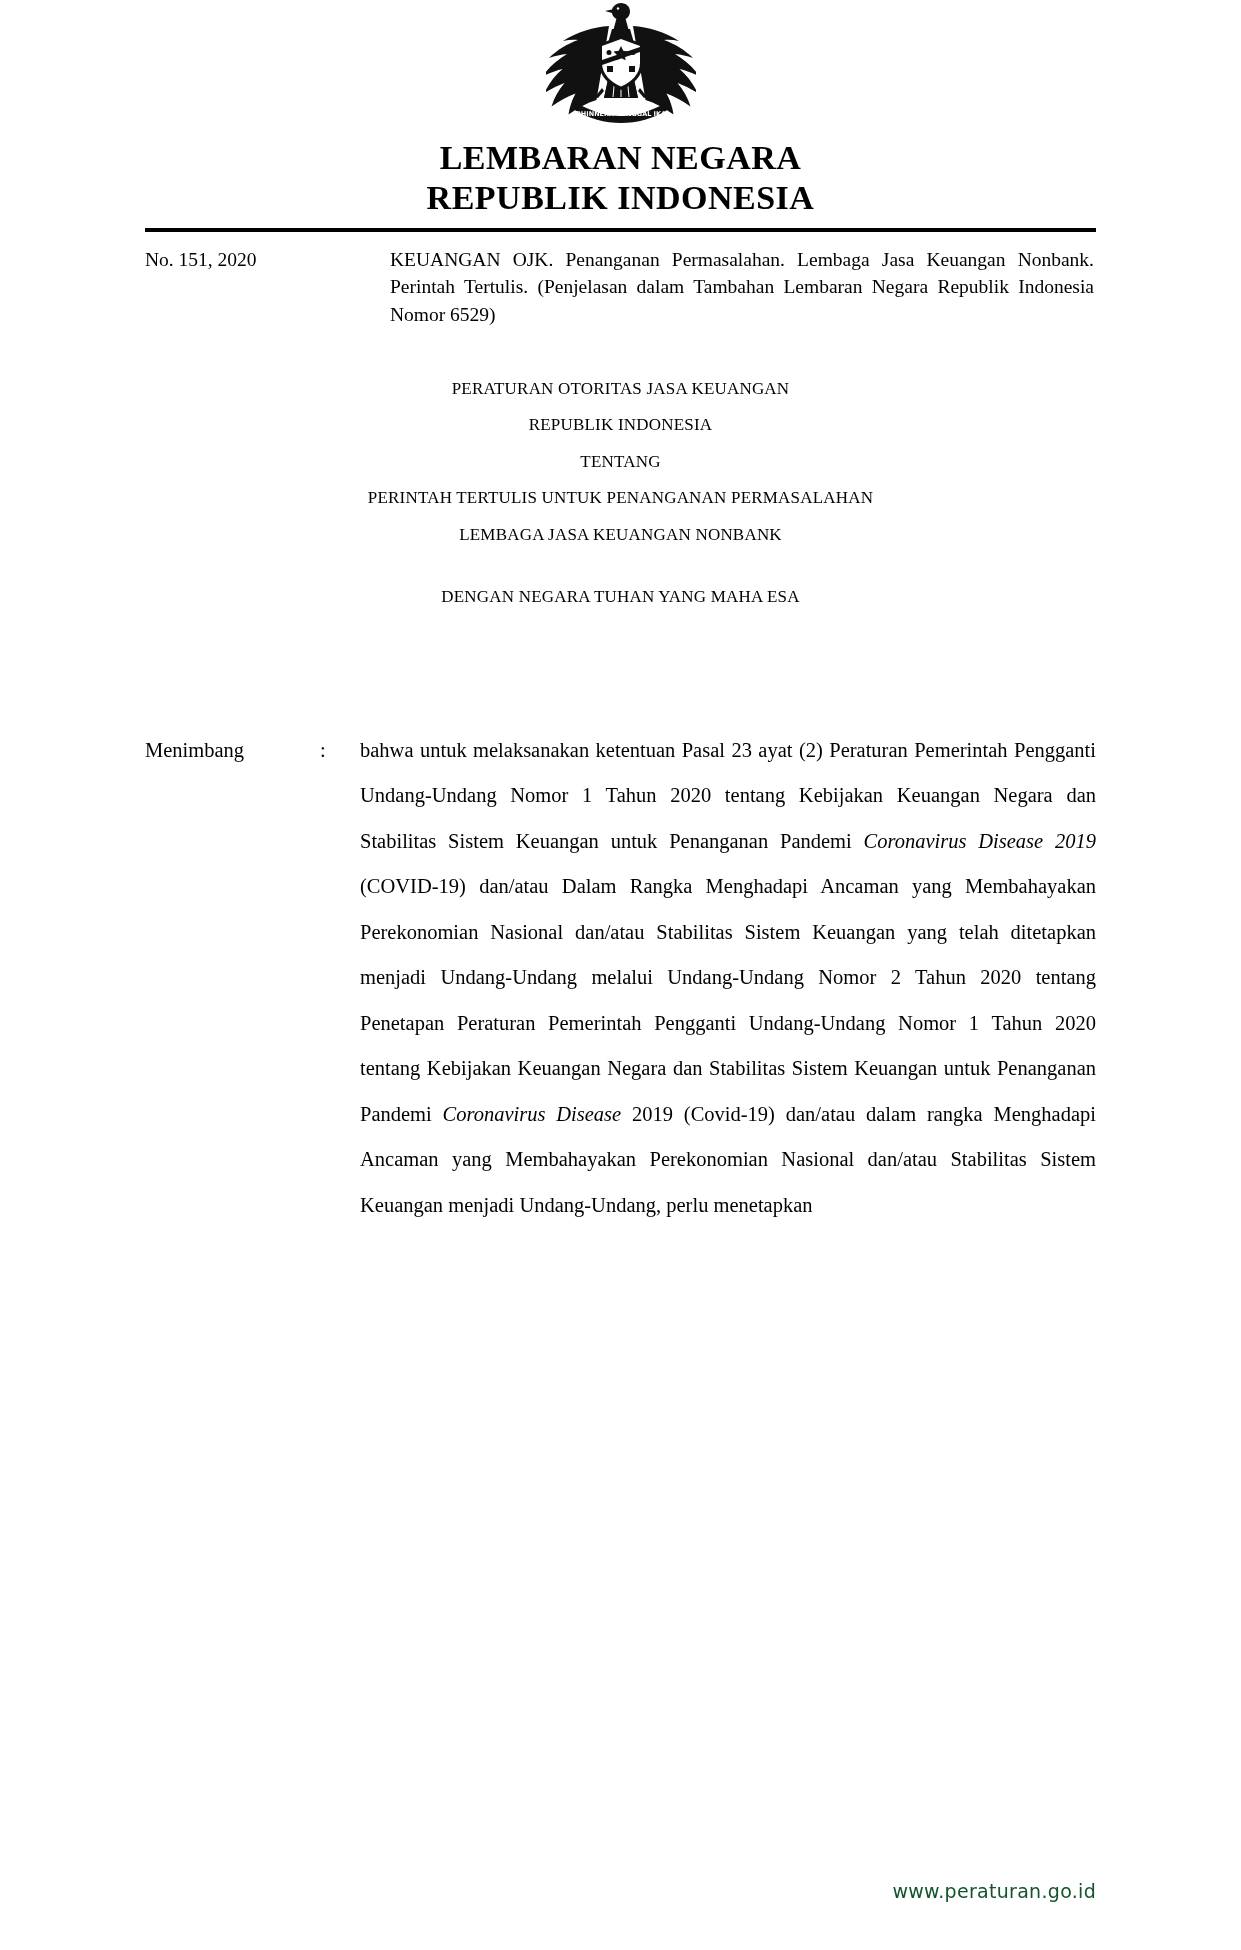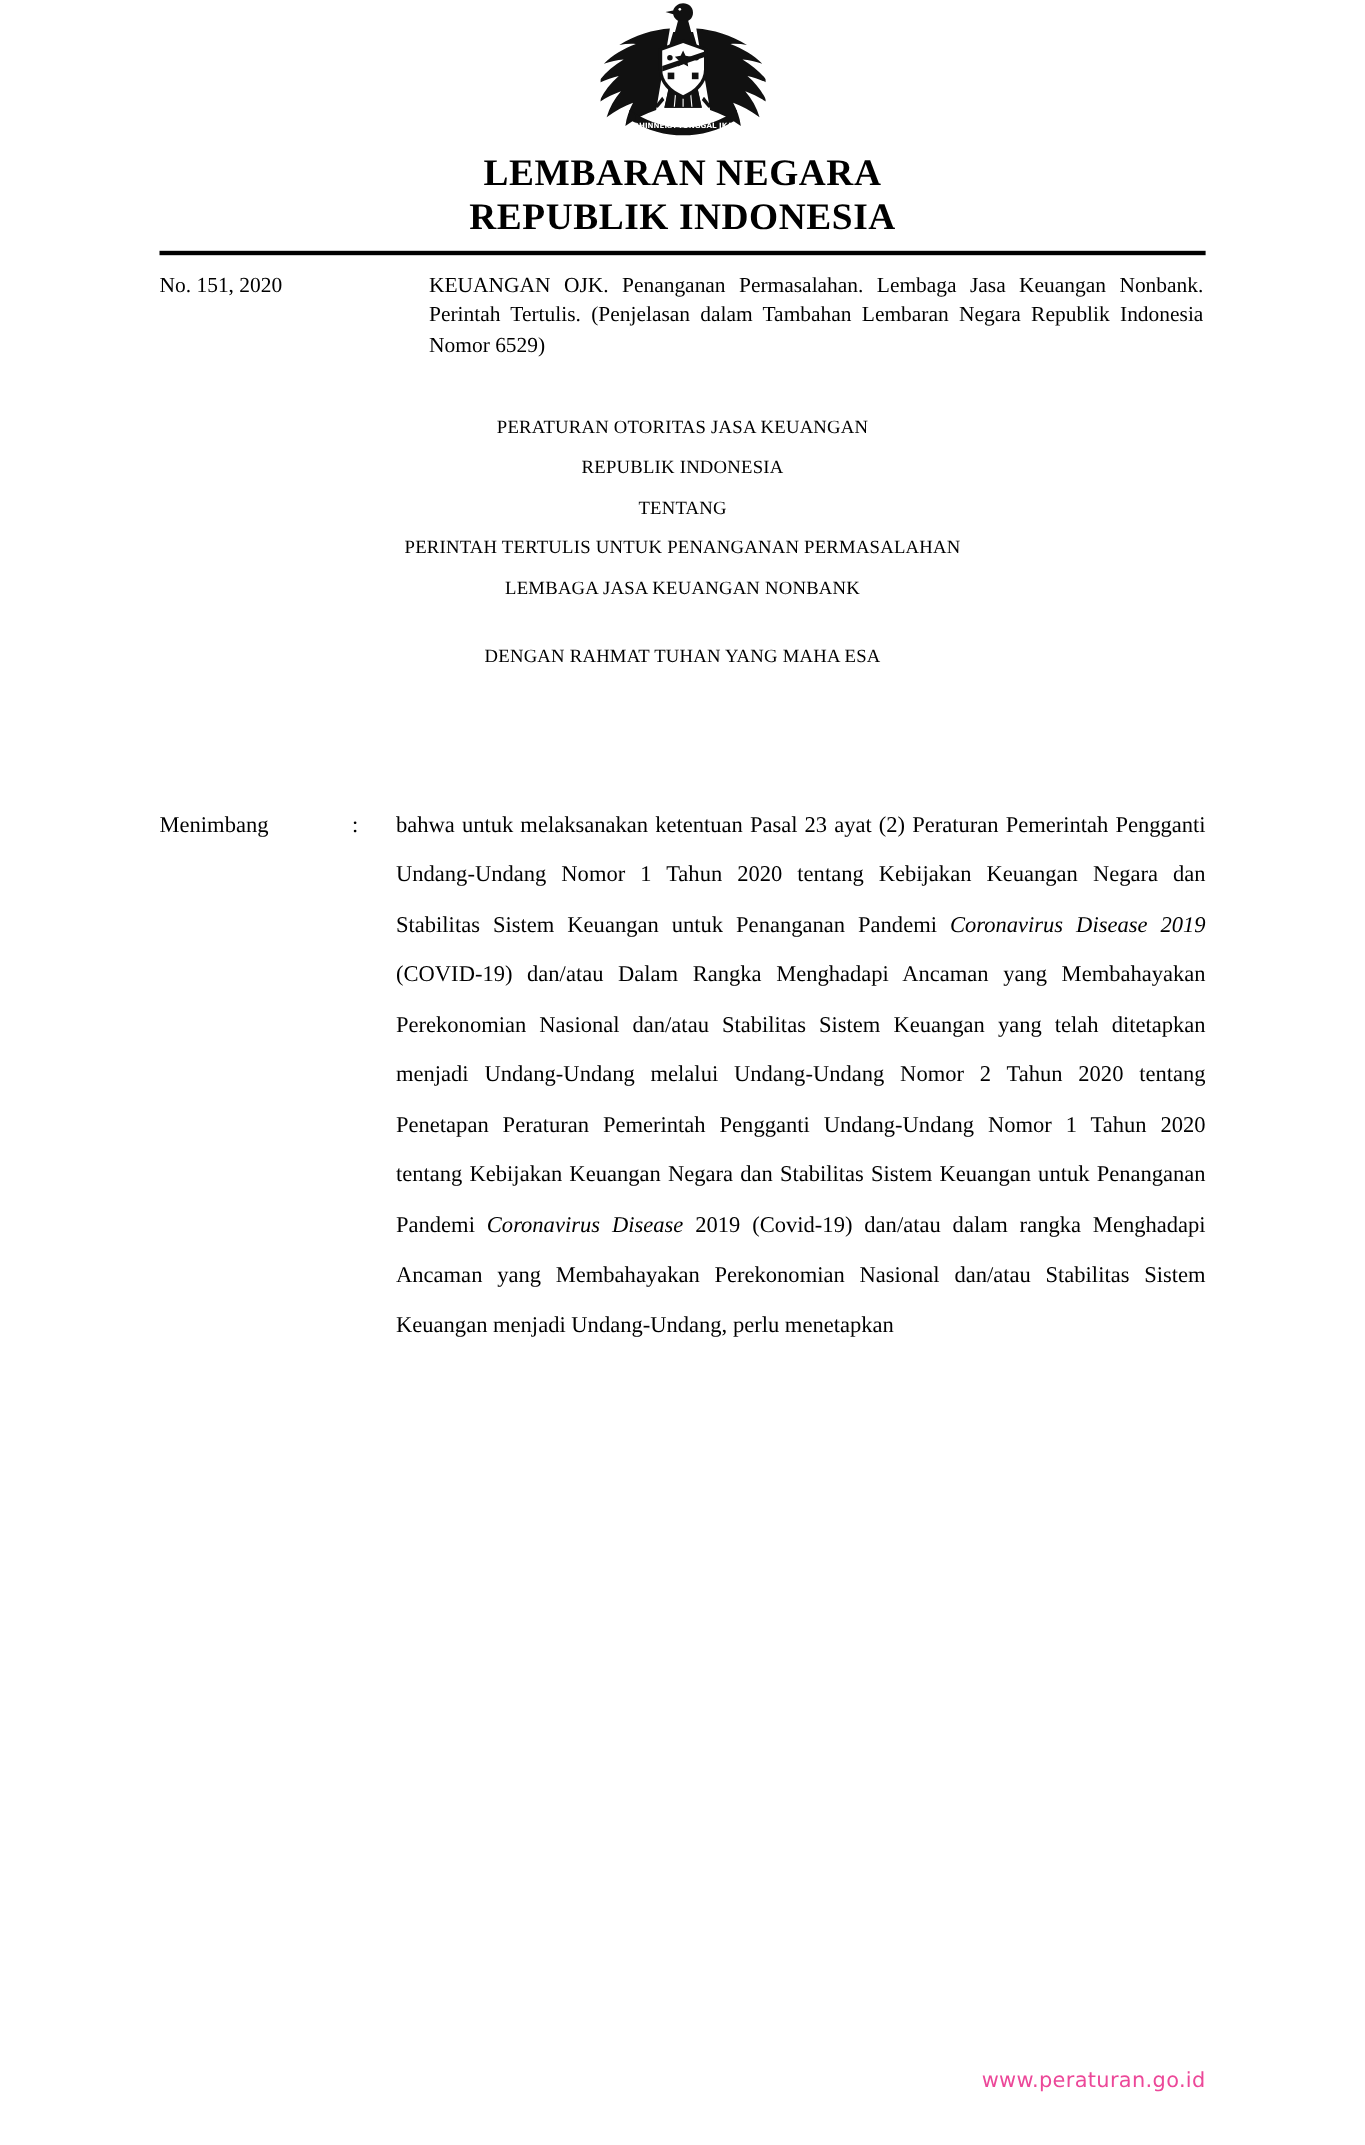--- a/index.html
+++ b/index.html
@@ -105,21 +105,21 @@
   }
   .cons-text i { font-style: italic; }
 
   
   .footer {
     position: absolute;
     right: 145px;
     bottom: 48px;
     font-family: "DejaVu Sans", sans-serif;
     font-size: 19px;
-    color: #ec4899;
+    color: #14532d;
     letter-spacing: 0.3px;
   }
 </style>
 </head>
 <body>
 
 <div class="page">
 
   <div class="emblem-wrap">
     <svg class="emblem" viewBox="0 0 300 260" aria-hidden="true">
@@ -183,21 +183,21 @@
     <div class="meta-desc">KEUANGAN OJK. Penanganan Permasalahan. Lembaga Jasa Keuangan Nonbank. Perintah Tertulis. (Penjelasan dalam Tambahan Lembaran Negara Republik Indonesia Nomor 6529)</div>
   </div>
 
   <div class="title-block">
     <div>PERATURAN OTORITAS JASA KEUANGAN</div>
     <div>REPUBLIK INDONESIA</div>
     <div>TENTANG</div>
     <div>PERINTAH TERTULIS UNTUK PENANGANAN PERMASALAHAN</div>
     <div>LEMBAGA JASA KEUANGAN NONBANK</div>
     <div class="title-gap-1"></div>
-    <div>DENGAN RAHMAT TUHAN YANG MAHA ESA</div>
+    <div>DENGAN NEGARA TUHAN YANG MAHA ESA</div>
     <div class="title-gap-2"></div>
   </div>
 
   <div class="considerans">
     <div class="cons-label">Menimbang</div>
     <div class="cons-colon">:</div>
     <div class="cons-text"><span>bahwa untuk melaksanakan ketentuan Pasal 23 ayat (2) Peraturan Pemerintah Pengganti Undang-Undang Nomor 1 Tahun 2020 tentang Kebijakan Keuangan Negara dan Stabilitas Sistem Keuangan untuk Penanganan Pandemi </span><i>Coronavirus Disease 2019</i><span> (COVID-19) dan/atau Dalam Rangka Menghadapi Ancaman yang Membahayakan Perekonomian Nasional dan/atau Stabilitas Sistem Keuangan yang telah ditetapkan menjadi Undang-Undang melalui Undang-Undang Nomor 2 Tahun 2020 tentang Penetapan Peraturan Pemerintah Pengganti Undang-Undang Nomor 1 Tahun 2020 tentang Kebijakan Keuangan Negara dan Stabilitas Sistem Keuangan untuk Penanganan Pandemi </span><i>Coronavirus Disease</i><span> 2019 (Covid-19) dan/atau dalam rangka Menghadapi Ancaman yang Membahayakan Perekonomian Nasional dan/atau Stabilitas Sistem Keuangan menjadi Undang-Undang, perlu menetapkan</span></div>
   </div>
 
   <div class="footer">www.peraturan.go.id</div>

